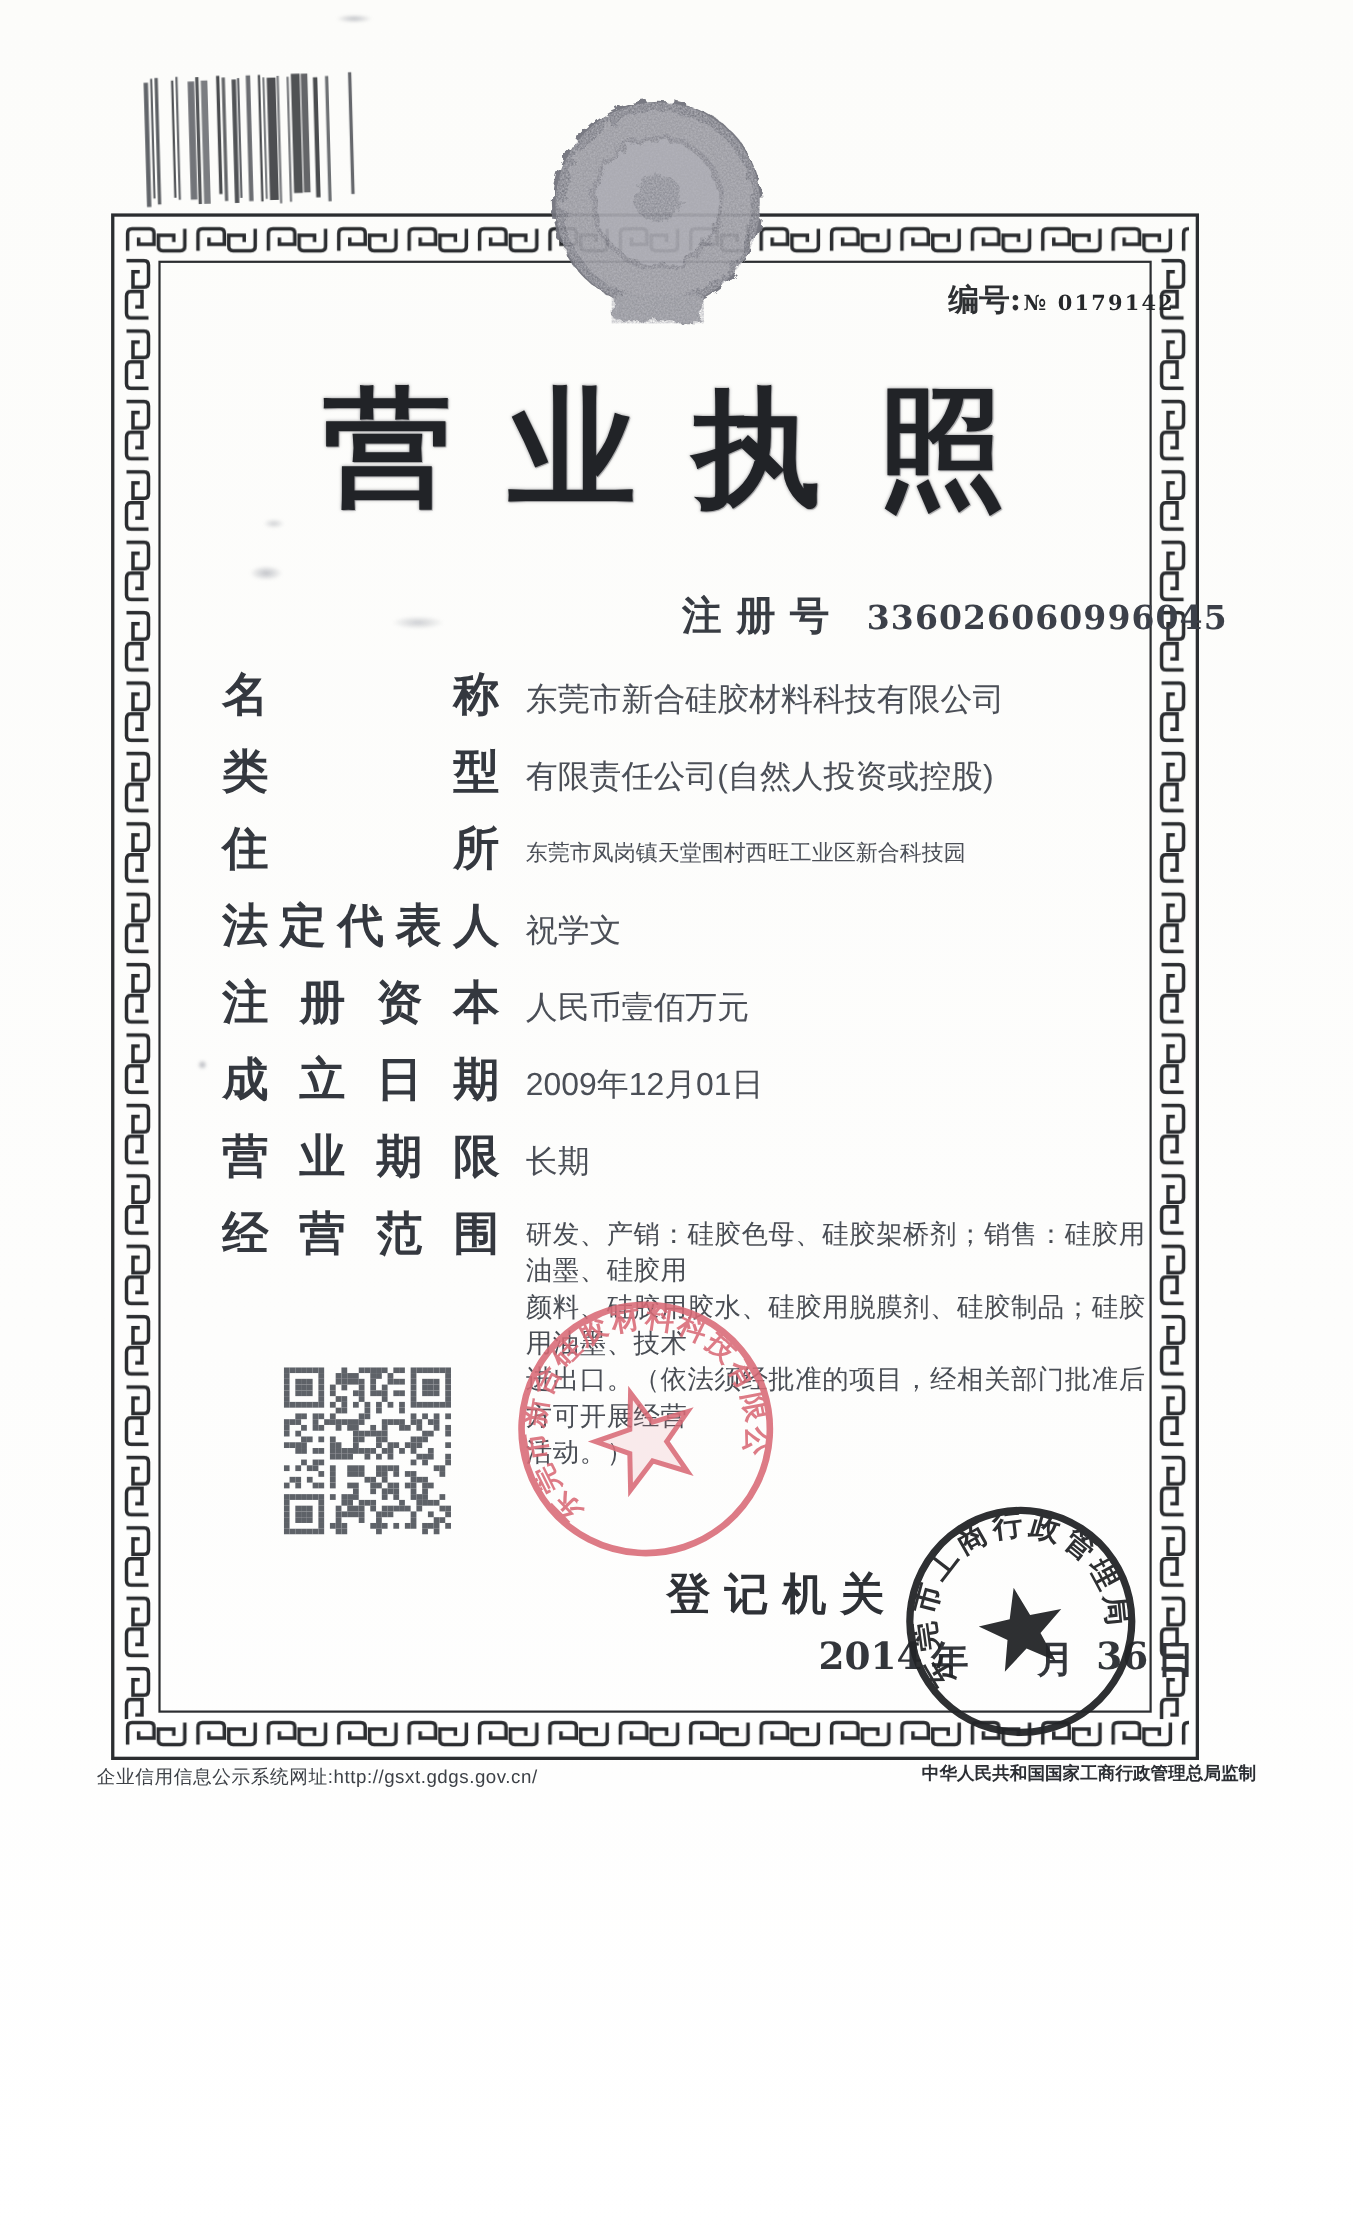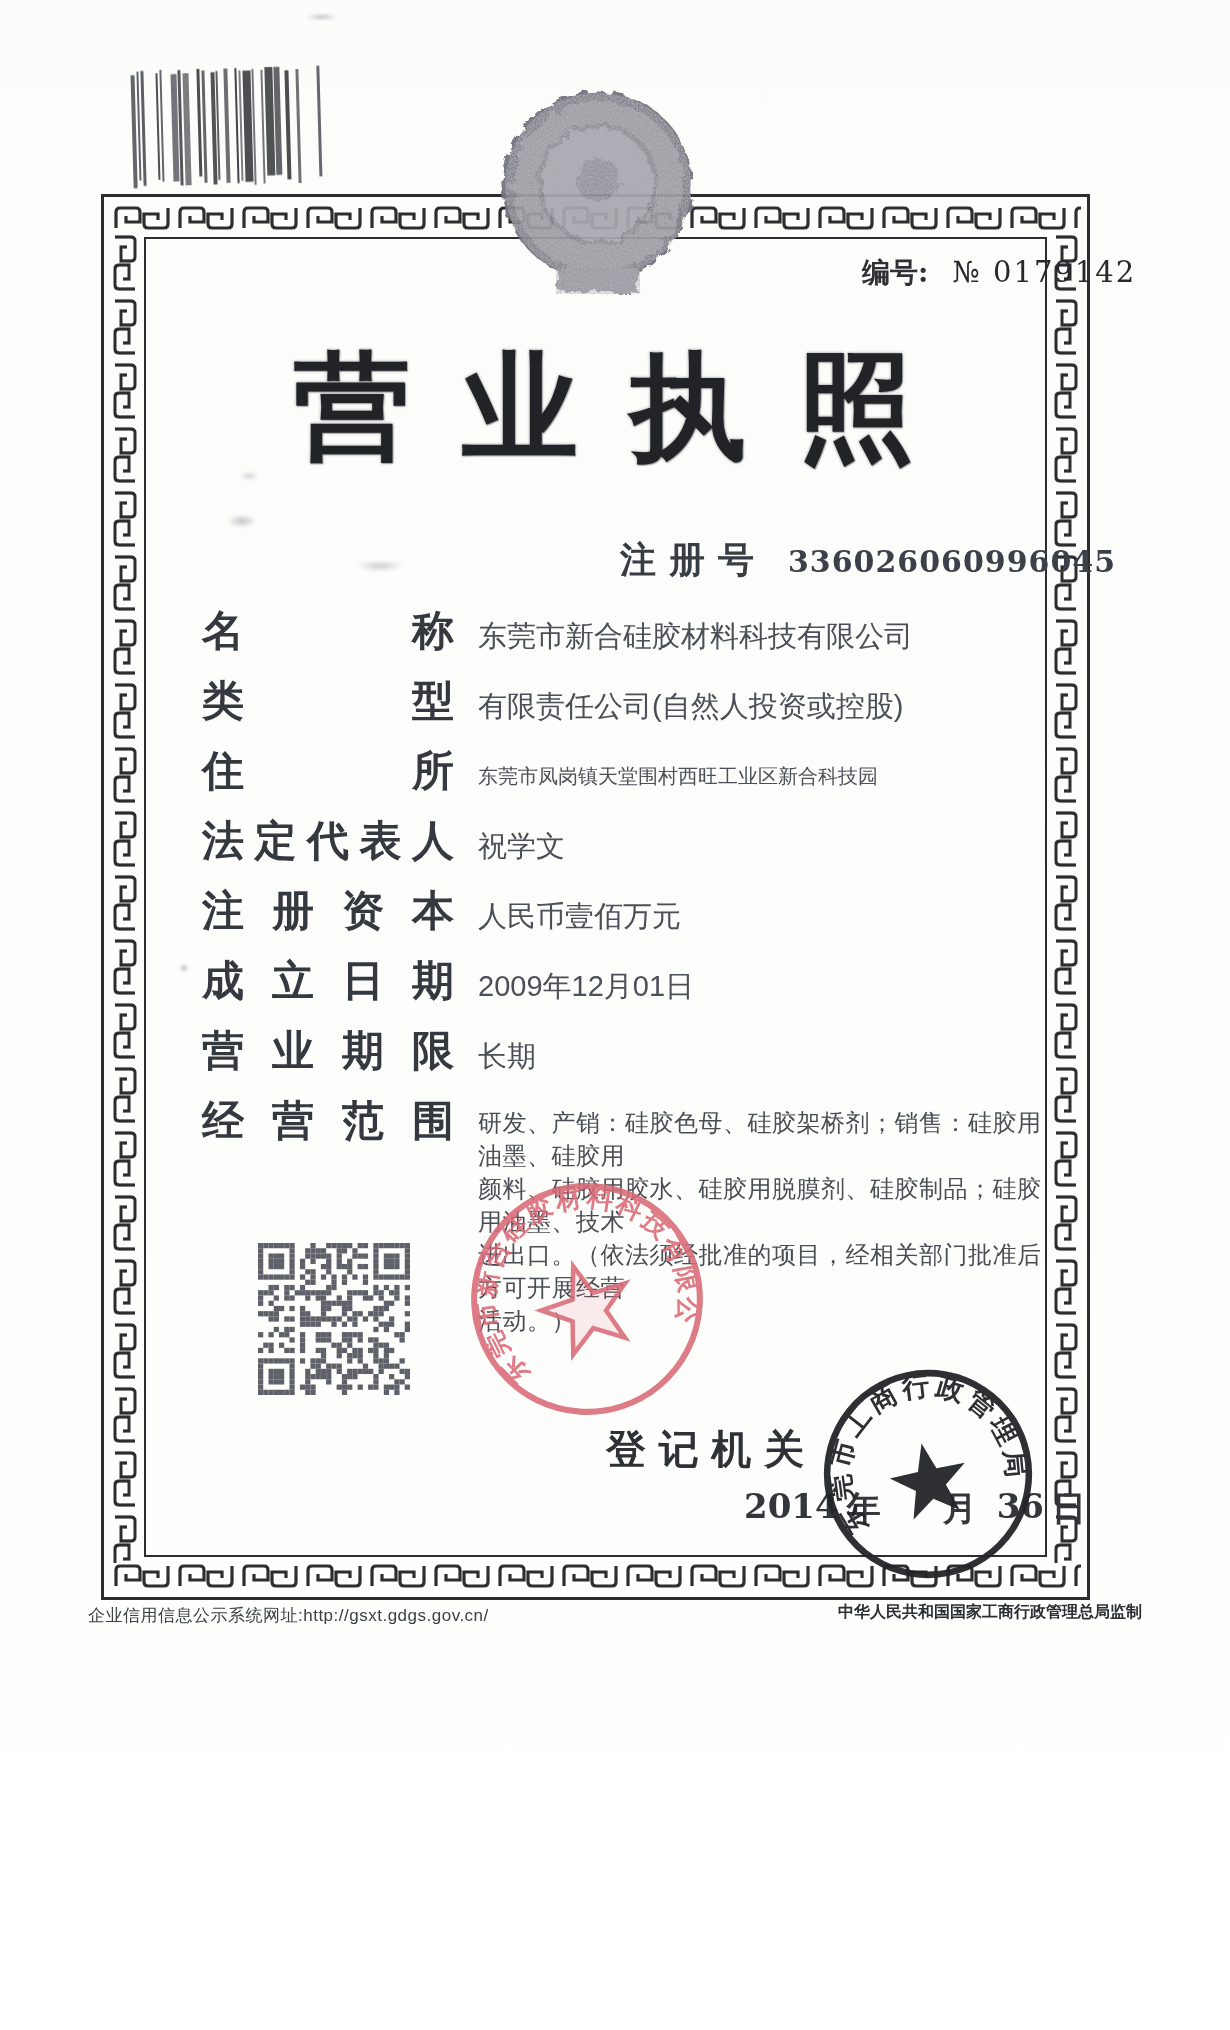--- a/index.html
+++ b/index.html
@@ -18,23 +18,23 @@
   .band{position:absolute;z-index:1;}
   .band svg{display:block;width:100%;height:100%;}
   .band-top{left:6px;top:6px;right:6px;height:30px;}
   .band-bottom{left:6px;bottom:6px;right:6px;height:30px;}
   .band-left{left:6px;top:34px;bottom:34px;width:30px;}
   .band-right{right:6px;top:34px;bottom:34px;width:30px;}
 
   
   .barcode-wrap{left:130px;top:66px;width:198px;height:122px;transform:rotate(-1.6deg);filter:blur(.3px);z-index:4;}
   .emblem{left:500px;top:80px;width:200px;height:232px;z-index:5;opacity:.93;}
-  .serial{left:862px;top:254px;z-index:6;font-family:"DejaVu Serif", serif;display:flex;align-items:baseline;gap:24px;}
+  .serial{left:862px;top:254px;z-index:6;font-family:"DejaVu Serif", serif;display:flex;align-items:baseline;gap:2px;}
   .serial .lbl{font-size:28px;font-weight:600;color:#2e3033;}
-  .serial .num{font-size:29px;font-weight:400;letter-spacing:2px;color:#26282b;}
+  .serial .num{font-size:19px;font-weight:700;letter-spacing:2px;color:#26282b;}
 
   .title-row{left:294px;top:346px;width:620px;display:flex;justify-content:space-between;z-index:6;
     font-size:116px;font-weight:800;line-height:1.06;color:#212327;
     text-shadow:0 0 3px rgba(35,35,42,.55), 1px 1px 0 rgba(35,35,42,.25);}
 
   .regno{left:620px;top:536px;display:flex;align-items:baseline;z-index:6;}
   .regno .lbl{width:134px;display:flex;justify-content:space-between;font-size:36px;font-weight:600;color:#383c43;}
   .regno .val{margin-left:34px;font-family:"DejaVu Serif", serif;font-size:30px;font-weight:600;letter-spacing:1px;color:#3c4049;}
 
   

